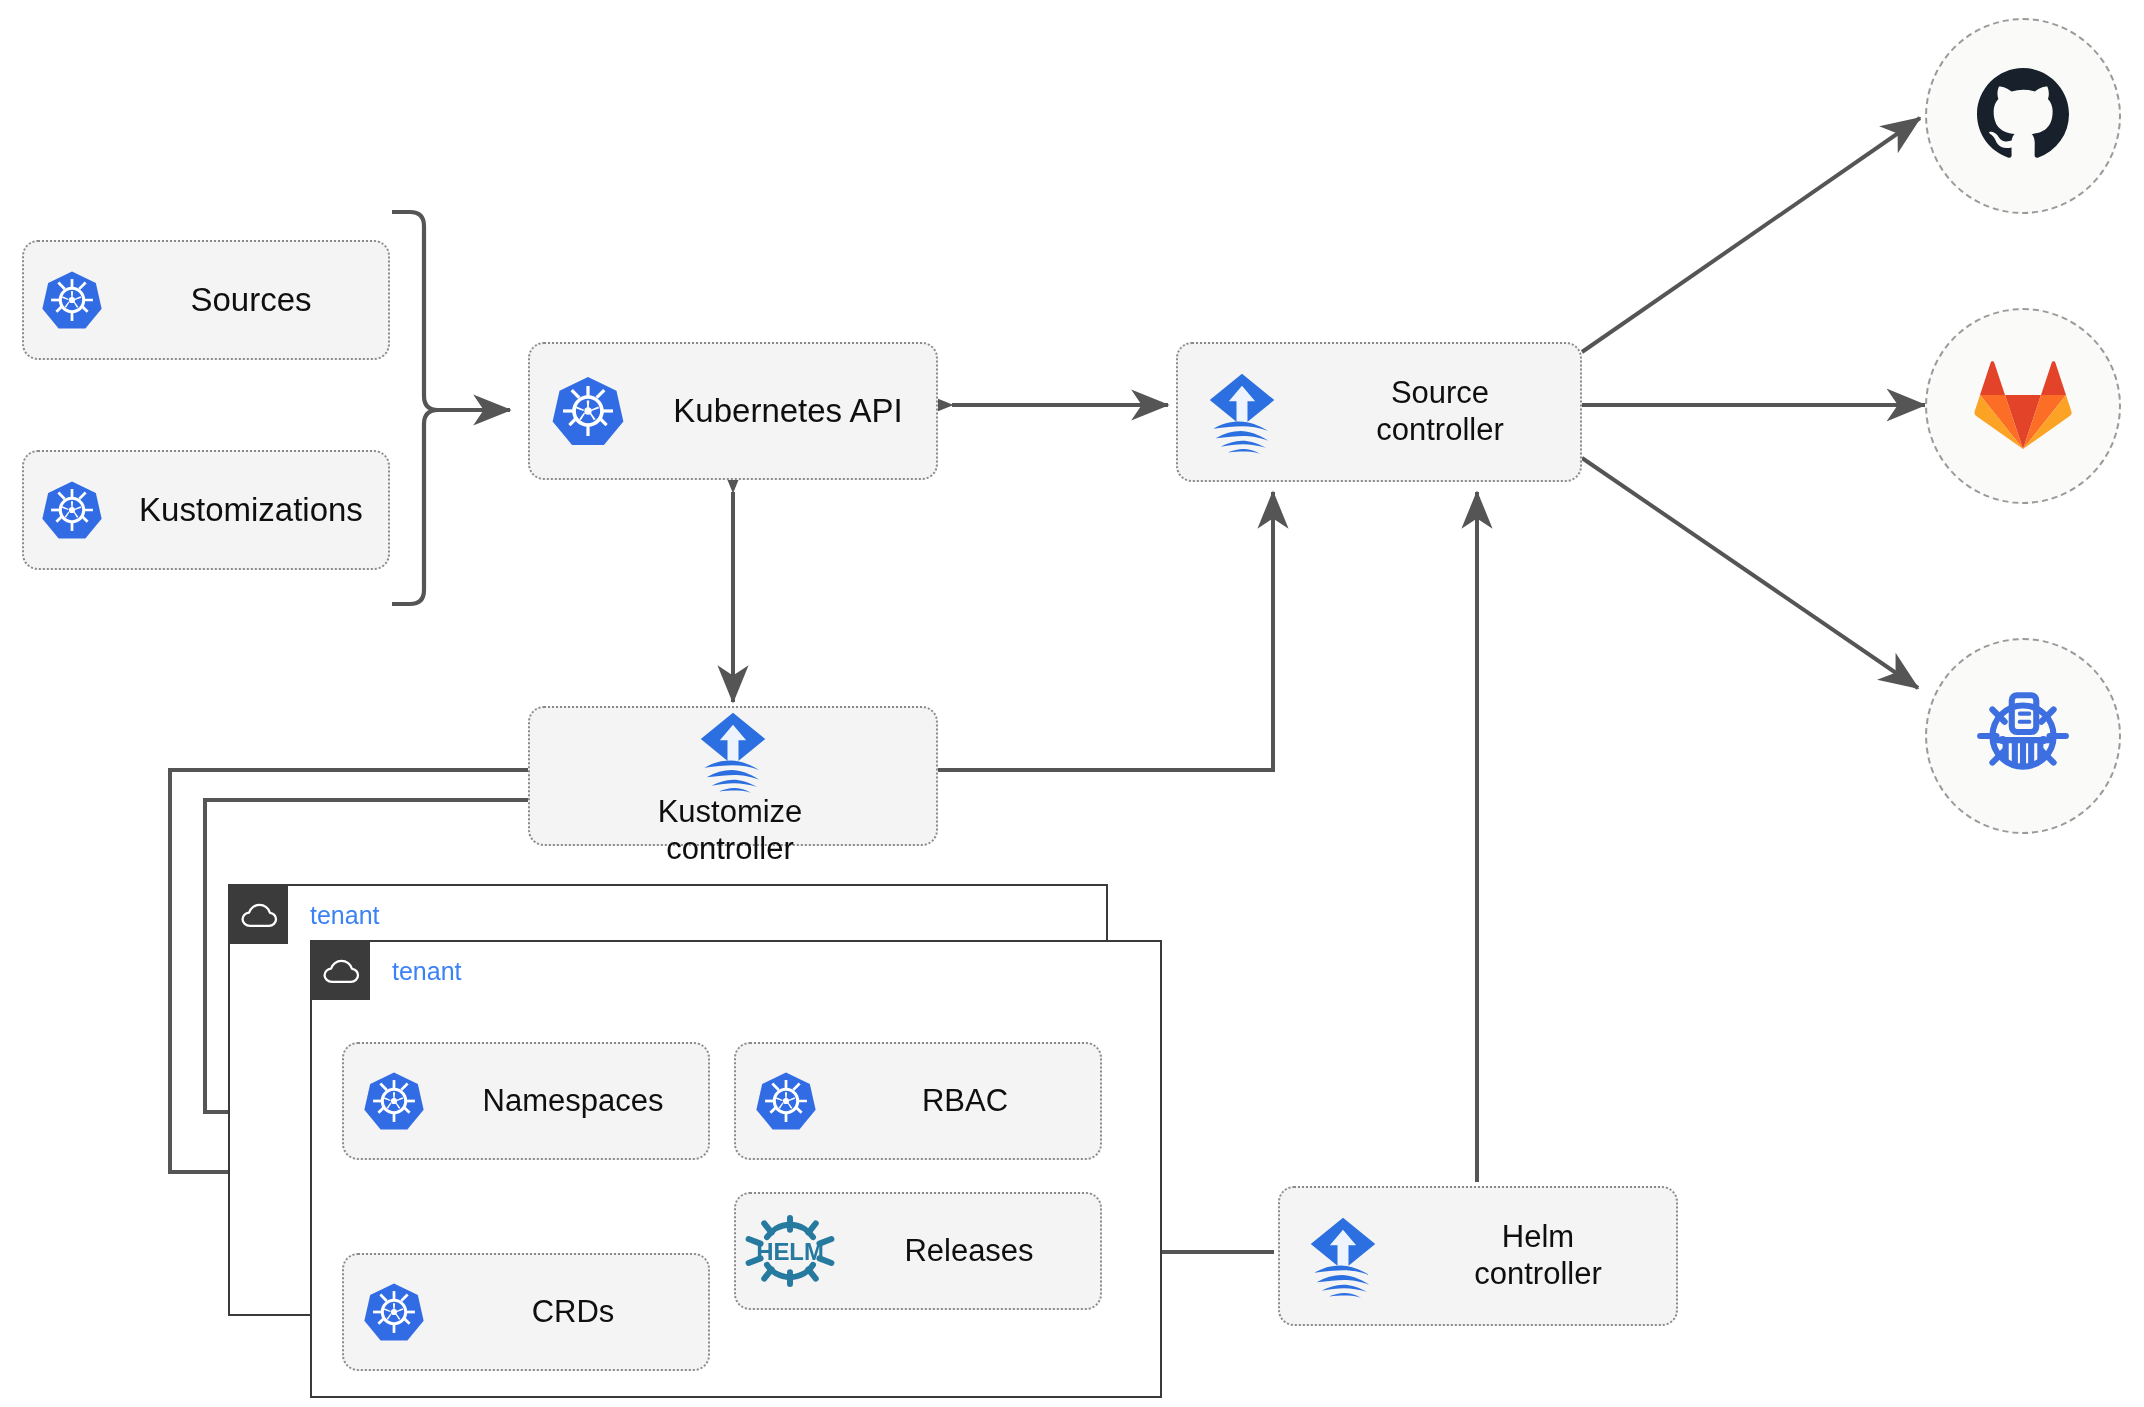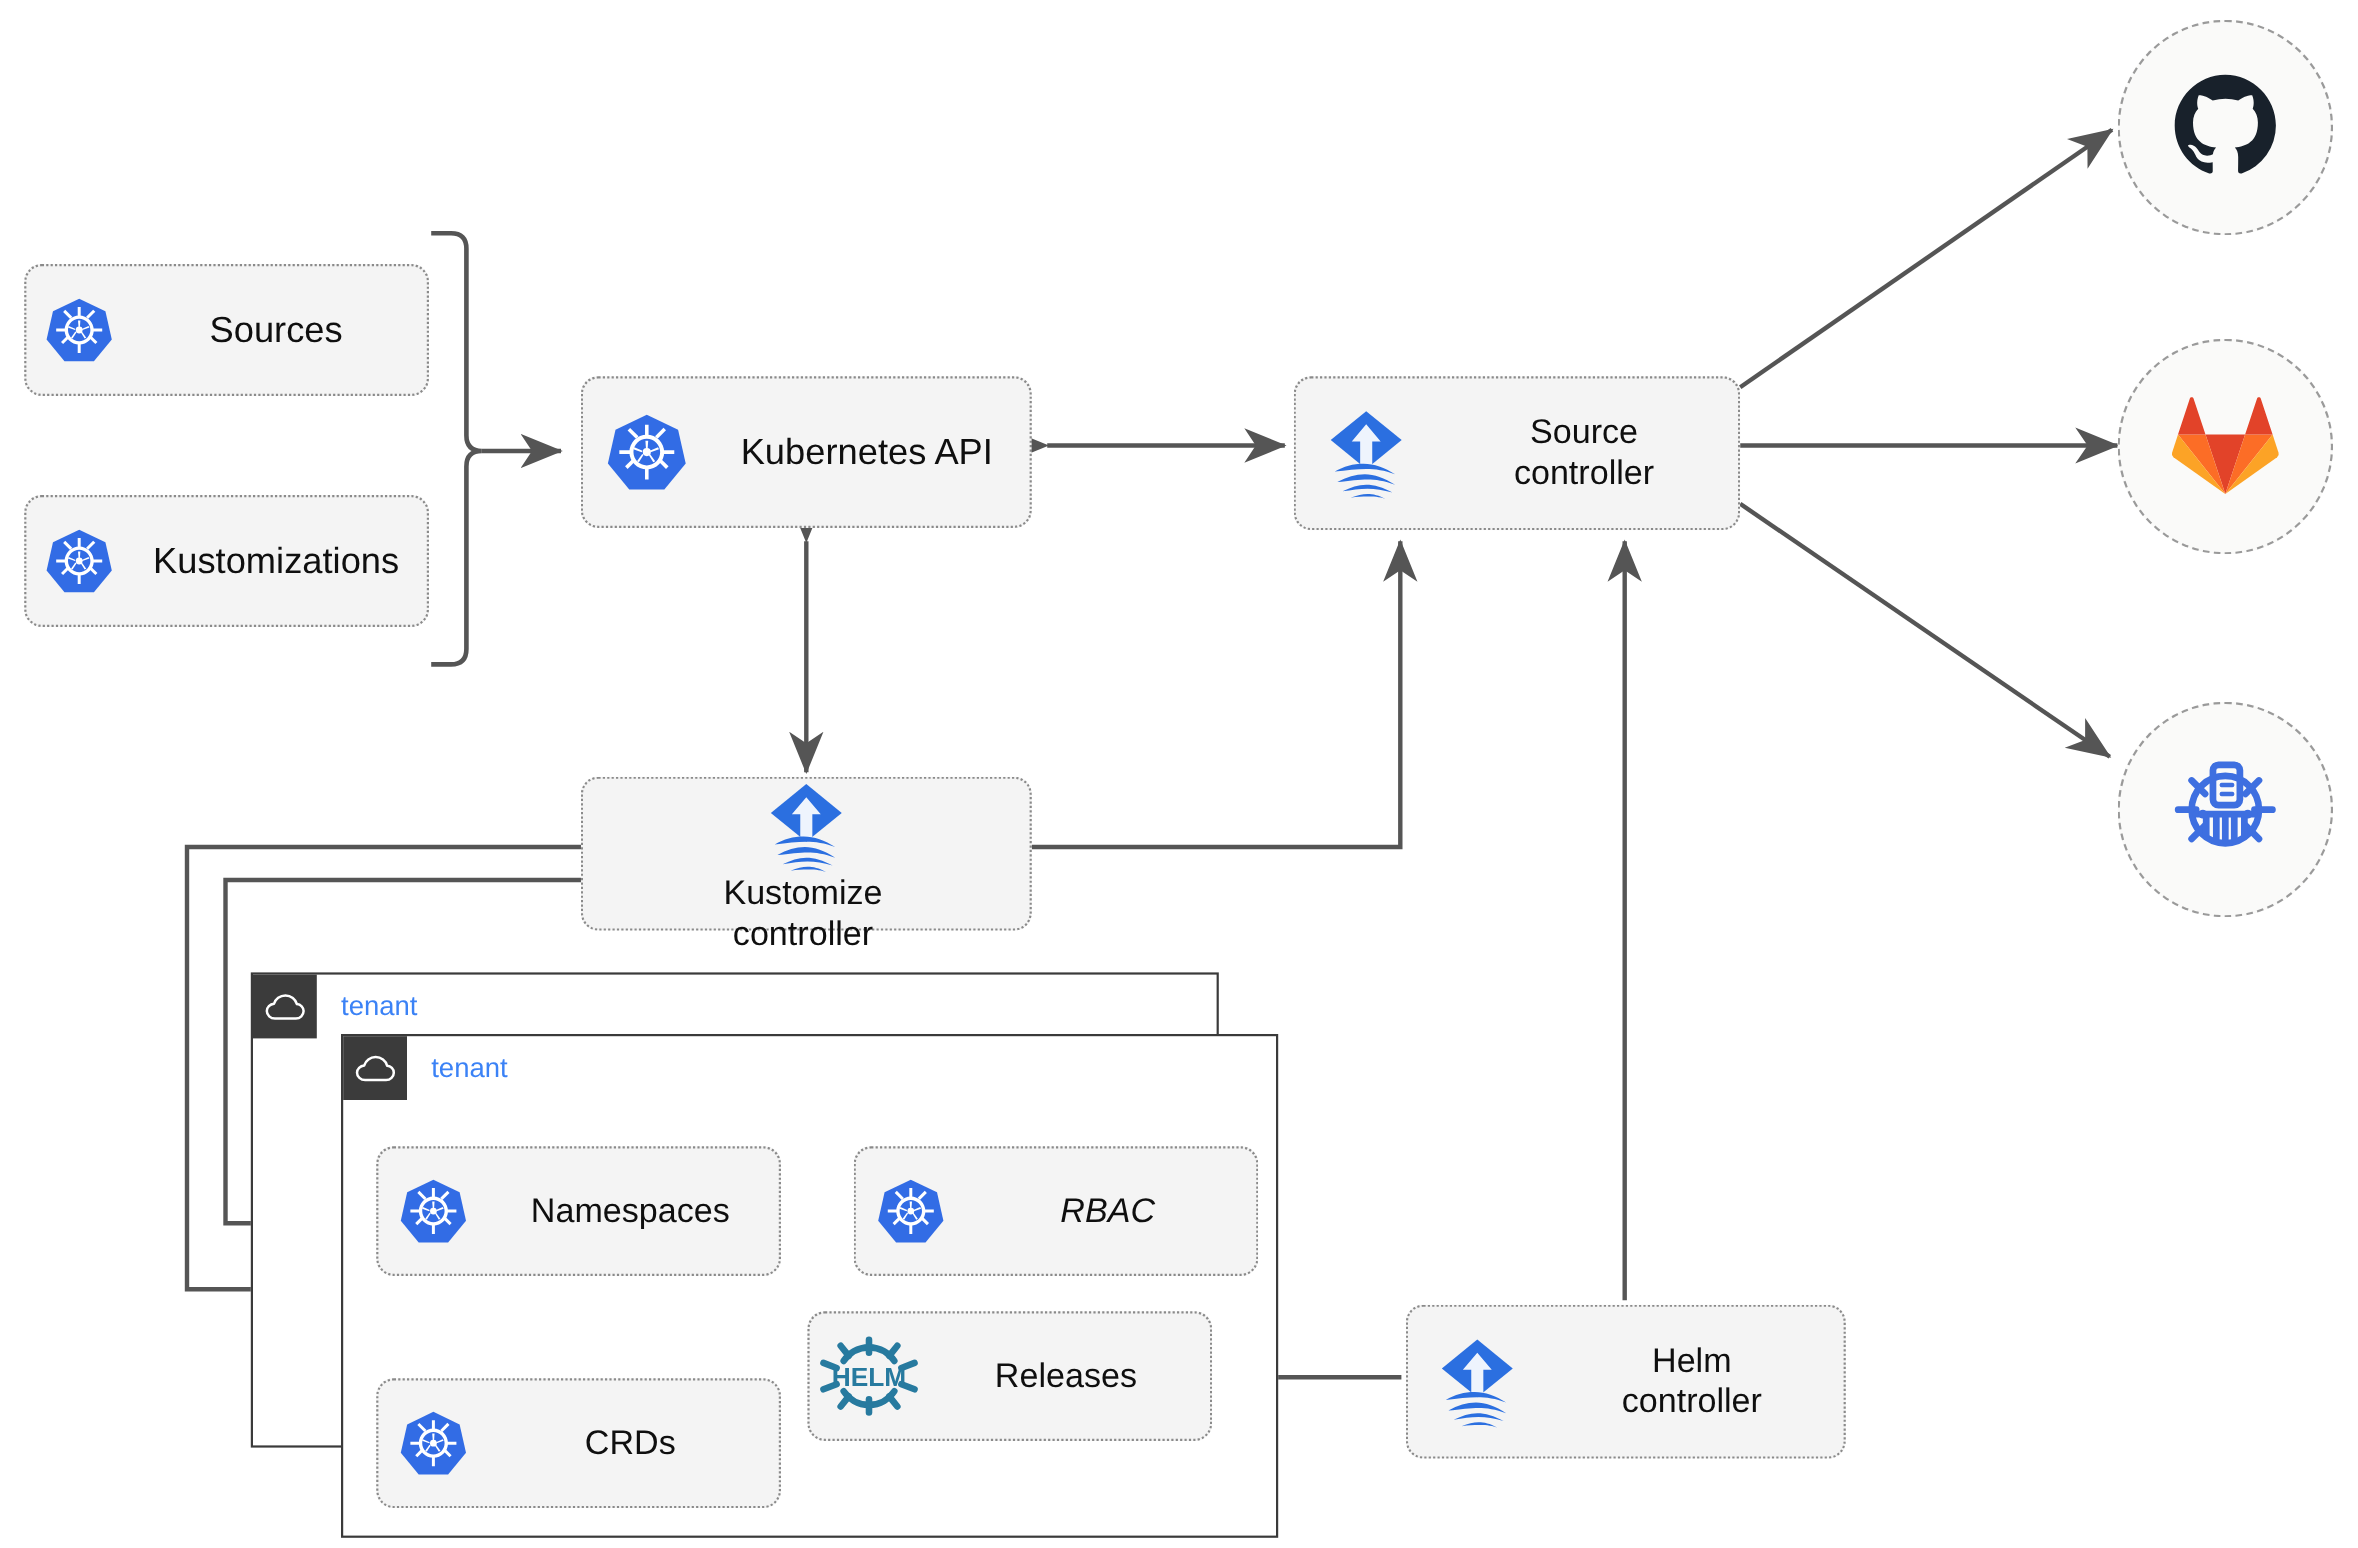--- a/index.html
+++ b/index.html
@@ -300,21 +300,21 @@
             <path d="M33.4 34.1l1.1-0.6 4.1 5.7-1.5 0.8z"></path>
           <path d="M29.5 34.1l-1.1-0.6-4.1 5.7 1.5 0.8z"></path>
             <path d="M34.4 31.0l0.6 1.1 6.6-2.4-0.8-1.5z"></path>
           <path d="M28.6 31.0l-0.6 1.1-6.6-2.4 0.8-1.5z"></path>
         </g>
       </svg>
     </span>
     <span class="lbl lbl-md">Namespaces</span>
   </div>
 
-  <div class="node" style="left:776px;top:1042px;width:368px;height:118px;font-style:italic;">
+  <div class="node" style="left:734px;top:1042px;width:368px;height:118px;">
     <span class="ico" style="width:100px;">
       <svg width="62" height="62" viewBox="0 0 64 64" aria-hidden="true">
         <path d="M32 2.6 56.6 14.4 62.6 41 45.8 61.4H18.2L1.4 41 7.4 14.4Z" fill="#326CE5"></path>
         <g fill="#ffffff">
           <circle cx="32" cy="32" r="3.2"></circle>
           <path d="M30.6 10.4h2.8v9.4h-2.8z"></path>
             <path d="M30.6 44.2h2.8v9.4h-2.8z"></path>
           <path d="M10.4 30.6h9.4v2.8h-9.4z"></path>
             <path d="M44.2 30.6h9.4v2.8h-9.4z"></path>
           <path d="M16.9 15.0l2.0-2.0 6.6 6.6-2.0 2.0z"></path>

